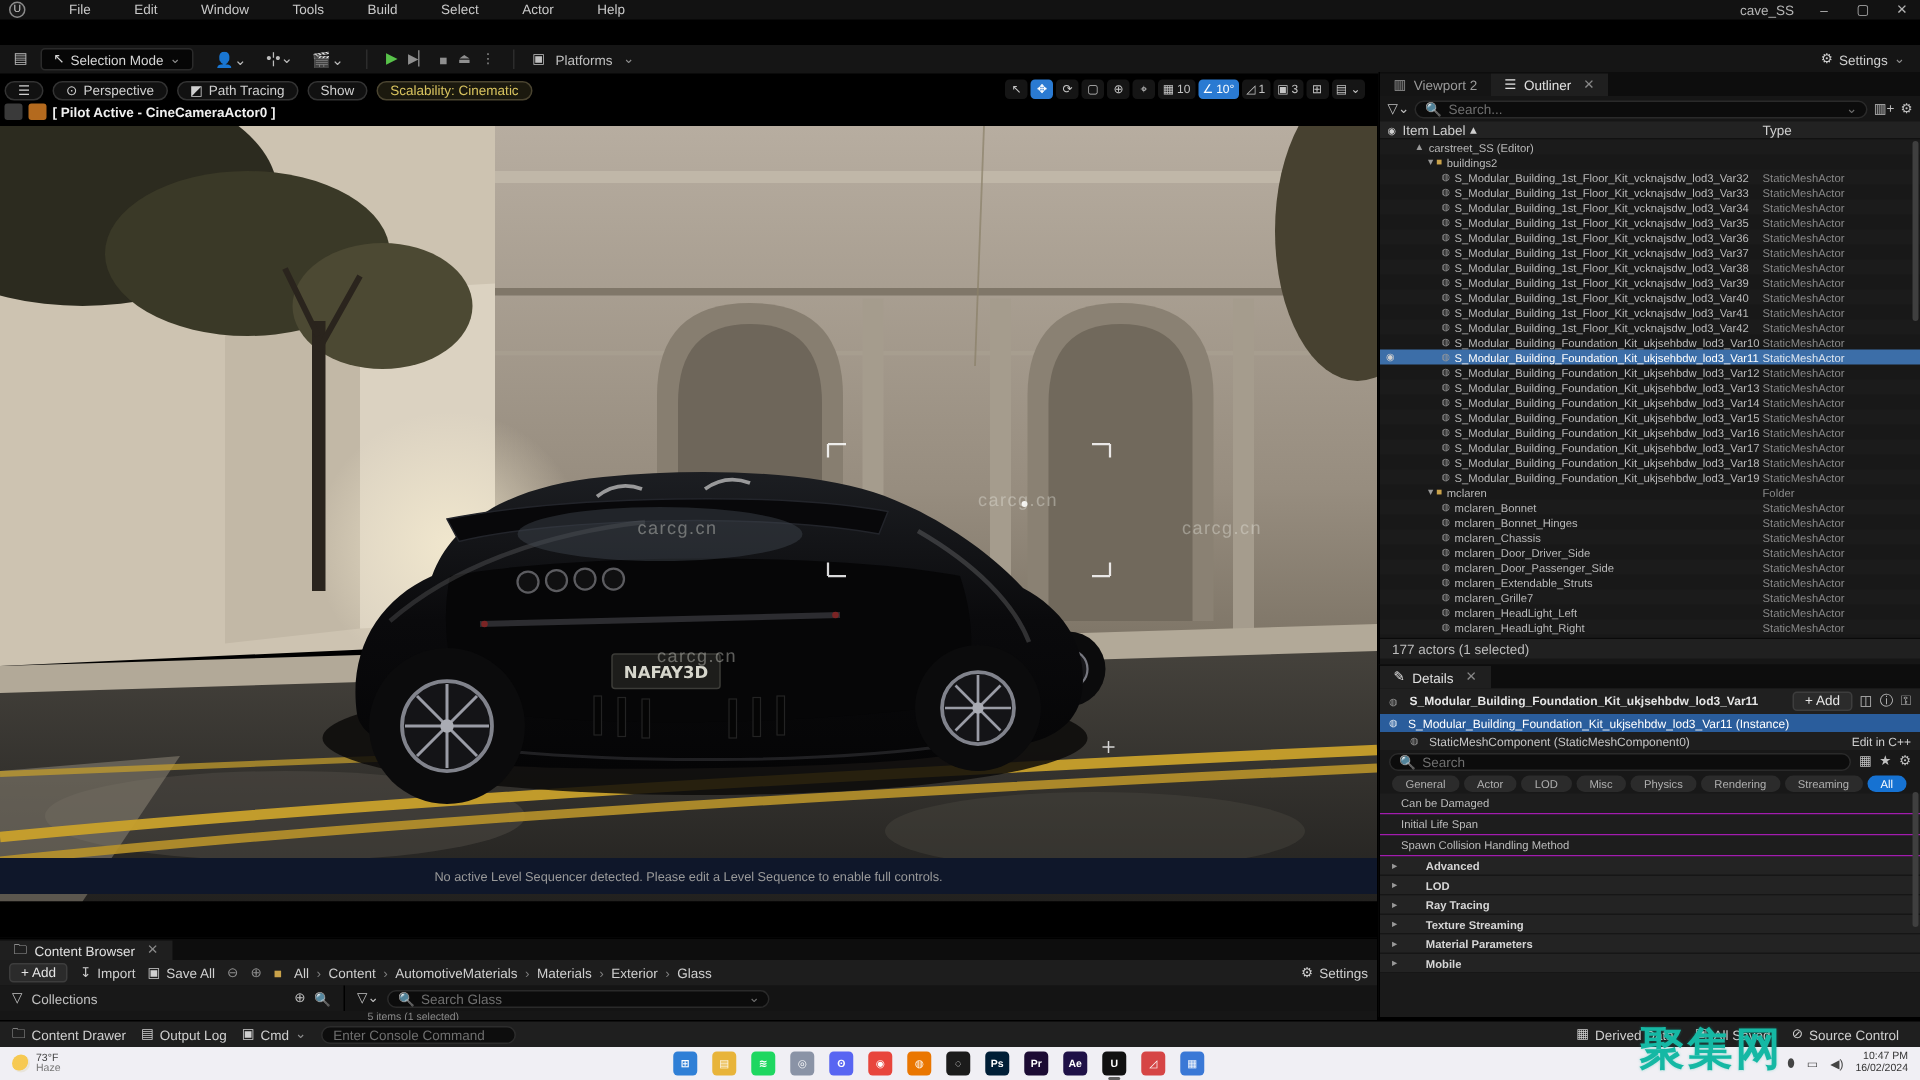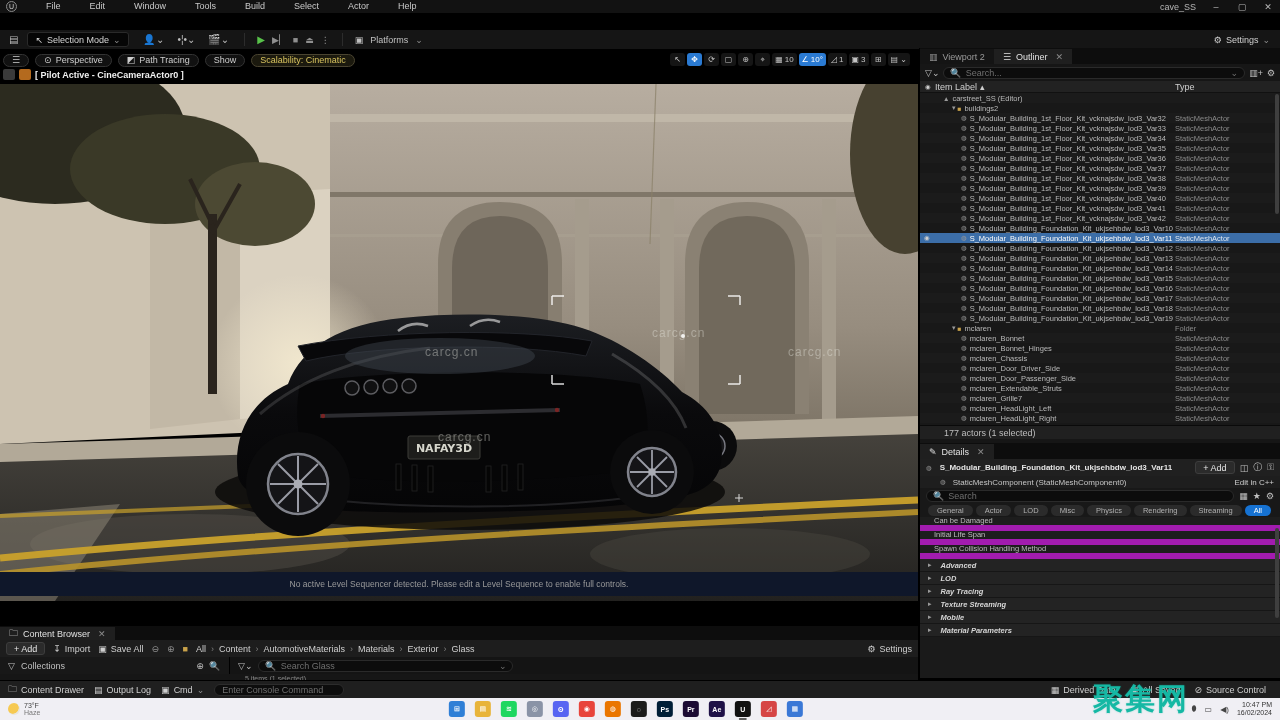--- a/index.html
+++ b/index.html
@@ -59,37 +59,37 @@
   #outl-header { height:12px; display:flex; align-items:center; background:#222222; border-bottom:1px solid #111; padding:0 5px; color:#cfcfcf;}
   #outl-rows { height:332px; overflow:hidden; background:#181818; position:relative;}
   .orow { height:10px; display:flex; align-items:center; font-size:7.5px; color:#b9b9b9; padding-left:4px; }
   .orow:nth-child(odd) { background:#1b1b1b; }
   .orow.selected { background:#3c6ea8; color:#fff; }
   .orow .typecol { position:absolute; left:255px; color:#8a8a8a; }
   .orow.selected .typecol { color:#dfe8f2; }
   .oicon { margin-right:3px; font-size:6.5px; color:#9a9a9a; }
   .oicon.folder { color:#c9a24a; }
   .eyecol { width:10px; font-size:6.5px; color:#cfcfcf; }
-  #outl-status { height:14px; background:#202020; display:flex; align-items:center; padding:0 24px; color:#bdbdbd; border-top:1px solid #0a0a0a;}
+  #outl-status { height:14px; background:#202020; display:flex; align-items:center; padding:0 8px; color:#bdbdbd; border-top:1px solid #0a0a0a;}
   .vscroll { position:absolute; right:1px; width:4px; border-radius:2px; background:#3f3f3f; }
   
   #details { left:919px; top:443px; width:361px; height:235px; background:#1a1a1a; border-left:1px solid #000;}
   #actor-row { height:17px; display:flex; align-items:center; gap:5px; padding:0 6px; background:#202020;}
   #actor-name { color:#e4e4e4; font-weight:bold; font-size:8px; flex:1; white-space:nowrap; overflow:hidden;}
   .small-btn { background:#2b2b2b; border:1px solid #3d3d3d; border-radius:3px; height:13px; padding:0 7px;
-    display:flex; align-items:center; color:#e6e6e6; gap:3px;}
+    display:flex; color:#e6e6e6; gap:3px;}
   #instance-row { height:12px; background:#2a5d9c; display:flex; align-items:center; gap:4px; padding:0 6px; color:#fff; font-size:8px;}
   #component-row { height:12px; display:flex; align-items:center; gap:4px; padding:0 6px 0 20px; background:#1e1e1e; color:#c5c5c5; font-size:8px;}
   #edit-cpp { margin-left:auto; color:#cfcfcf; }
   #det-search { height:15px; display:flex; align-items:center; gap:5px; padding:0 6px; background:#181818;}
   #det-tabs { height:14px; display:flex; align-items:center; gap:3px; padding:0 8px; background:#181818;}
   .dtab { background:#2b2b2b; border-radius:7px; height:11px; padding:0 9px; display:flex; align-items:center; color:#b0b0b0; font-size:7.5px;}
   .dtab.active { background:#1672d2; color:#fff; }
-  .prop-row { height:14px; display:flex; align-items:flex-end; padding:0 8px 0 14px; color:#bdbdbd; font-size:7.5px; background:#1d1d1d; border-bottom:6px solid #a21caf;}
-  .cat-row { height:13px; display:flex; align-items:center; gap:9px; padding:0 8px; background:#232323; border-bottom:1px solid #161616; color:#d6d6d6; font-weight:bold; font-size:7.5px;font-style:italic;}
+  .prop-row { height:14px; display:flex; align-items:center; padding:0 8px 0 14px; color:#bdbdbd; font-size:7.5px; background:#1d1d1d; border-bottom:1px solid #a21caf;}
+  .cat-row { height:13px; display:flex; align-items:center; gap:19px; padding:0 8px; background:#232323; border-bottom:1px solid #161616; color:#d6d6d6; font-weight:bold; font-size:7.5px;}
   .caret { color:#9a9a9a; font-size:7px; }
   
   #cbrowser { left:0; top:625px; width:918px; height:55px; background:#161616; border-top:1px solid #000;}
   #cb-toolbar { height:17px; display:flex; align-items:center; gap:8px; padding:0 6px; background:#1d1d1d;}
   .crumb { display:flex; align-items:center; gap:5px; color:#cfcfcf; }
   .crumb .gt { color:#7d7d7d; }
   #cb-row2 { height:17px; display:flex; align-items:center; background:#141414; }
   #cb-left { width:230px; height:100%; display:flex; align-items:center; padding:0 8px; gap:6px; background:#181818; border-right:1px solid #000;}
   #cb-count { position:absolute; left:245px; top:49px; color:#8a8a8a; font-size:7px; }
   
@@ -667,20 +667,24 @@
     <div id="actor-row">
       <span class="oicon">◍</span>
       <span id="actor-name">S_Modular_Building_Foundation_Kit_ukjsehbdw_lod3_Var11</span>
       <div class="small-btn">
           <span>+ Add</span>
         </div>
       <span>◫</span>
       <span>ⓘ</span>
       <span>⚿</span>
     </div>
+    <div id="instance-row">
+      <span class="oicon" style="color:#dfe8f2">◍</span>
+      <span>S_Modular_Building_Foundation_Kit_ukjsehbdw_lod3_Var11 (Instance)</span>
+    </div>
     <div id="component-row">
       <span class="oicon">◍</span>
       <span>StaticMeshComponent (StaticMeshComponent0)</span>
       <span id="edit-cpp">Edit in C++</span>
     </div>
     <div id="det-search">
       <div class="searchbox">
         <span>🔍</span>
         <span>Search</span>
       </div>
@@ -722,25 +726,25 @@
         <div class="cat-row">
           <span class="caret">▸</span>
           <span>Ray Tracing</span>
         </div>
         <div class="cat-row">
           <span class="caret">▸</span>
           <span>Texture Streaming</span>
         </div>
         <div class="cat-row">
           <span class="caret">▸</span>
-          <span>Mobile</span>
+          <span>Material Parameters</span>
         </div>
         <div class="cat-row">
           <span class="caret">▸</span>
-          <span>Material Parameters</span>
+          <span>Mobile</span>
         </div>
       </div>
     <div class="vscroll" style="top:85px; height:90px;"></div>
   </div>
 
   <div id="cbrowser" class="abs">
     <div class="ptabs" style="height:14px">
       <div class="ptab active" style="height:13px">
         <span>🗀</span>
         <span>Content Browser</span>

